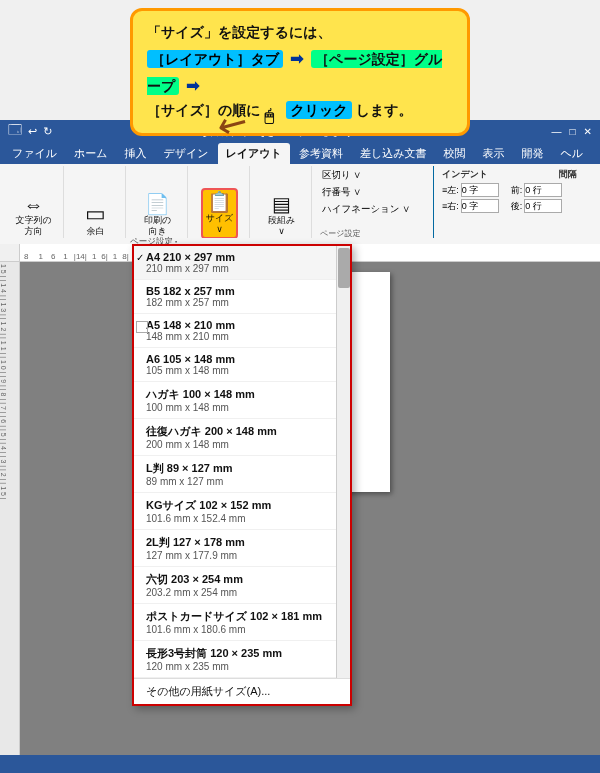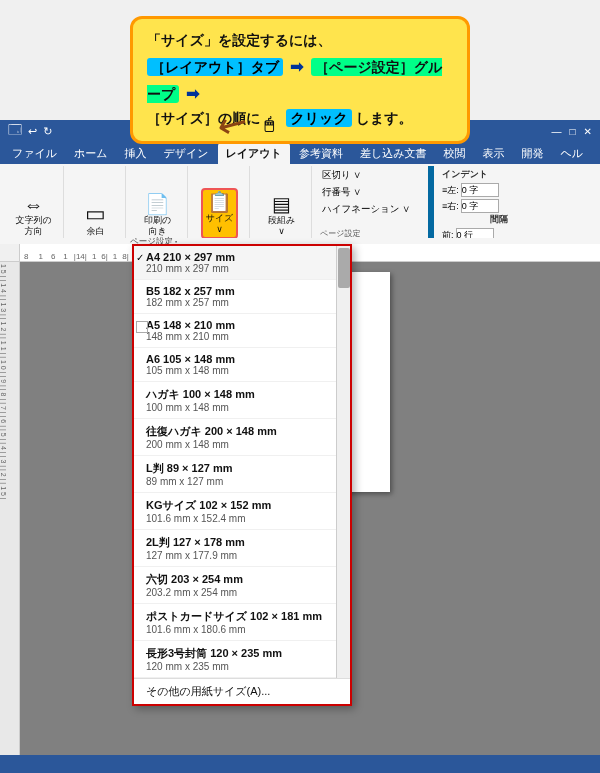--- a/index.html
+++ b/index.html
@@ -9,21 +9,21 @@
       font-family: 'MS UI Gothic', 'Yu Gothic', 'Meiryo', sans-serif;
       font-size: 11px;
       background: #f0f0f0;
       overflow: hidden;
       position: relative;
     }
 
     
     .tooltip-bubble {
       position: absolute;
-      top: 16px;
+      top: 8px;
       left: 130px;
       width: 340px;
       background: #FFE44D;
       border: 3px solid #FF9900;
       border-radius: 12px;
       padding: 10px 14px;
       z-index: 100;
       line-height: 1.7;
     }
     .tooltip-bubble .line1 {
@@ -418,28 +418,28 @@
   <div class="ribbon-group">
     <div class="group-buttons">
       <div class="ribbon-btn">
         <span class="btn-icon">▤</span>
         <span class="btn-label">段組み<br>∨</span>
       </div>
     </div>
     <div class="group-label"></div>
   </div>
 
-  <div style="display:flex;flex-direction:column;padding:2px 6px;min-width:120px;justify-content:flex-start;gap:2px;border-right:6px solid #0369a1;">
+  <div style="display:flex;flex-direction:column;padding:2px 6px;min-width:120px;justify-content:flex-start;gap:2px;border-right:1px solid #0369a1;">
     <div style="font-size:9.5px;cursor:pointer;padding:1px 2px;">区切り ∨</div>
     <div style="font-size:9.5px;cursor:pointer;padding:1px 2px;">行番号 ∨</div>
     <div style="font-size:9.5px;cursor:pointer;padding:1px 2px;">ハイフネーション ∨</div>
     <div style="font-size:8px;color:#555;margin-top:auto;">ページ設定</div>
   </div>
 
-  <div style="display:flex;flex-direction:column;padding:2px 6px;gap:0;">
+  <div style="display:flex;flex-direction:row;padding:2px 6px;gap:12px;">
     <div style="display:flex;flex-direction:column;gap:2px;">
       <div style="font-size:9px;color:#333;font-weight:bold;">インデント</div>
       <div style="display:flex;align-items:center;gap:2px;">
         <span style="font-size:9px;">≡左: </span>
         <input type="text" value="0 字" style="width: 38px; font-size: 9px; height: 14px; border: 1px solid rgb(170, 170, 170);">
       </div>
       <div style="display:flex;align-items:center;gap:2px;">
         <span style="font-size:9px;">≡右: </span>
         <input type="text" value="0 字" style="width: 38px; font-size: 9px; height: 14px; border: 1px solid rgb(170, 170, 170);">
       </div>

